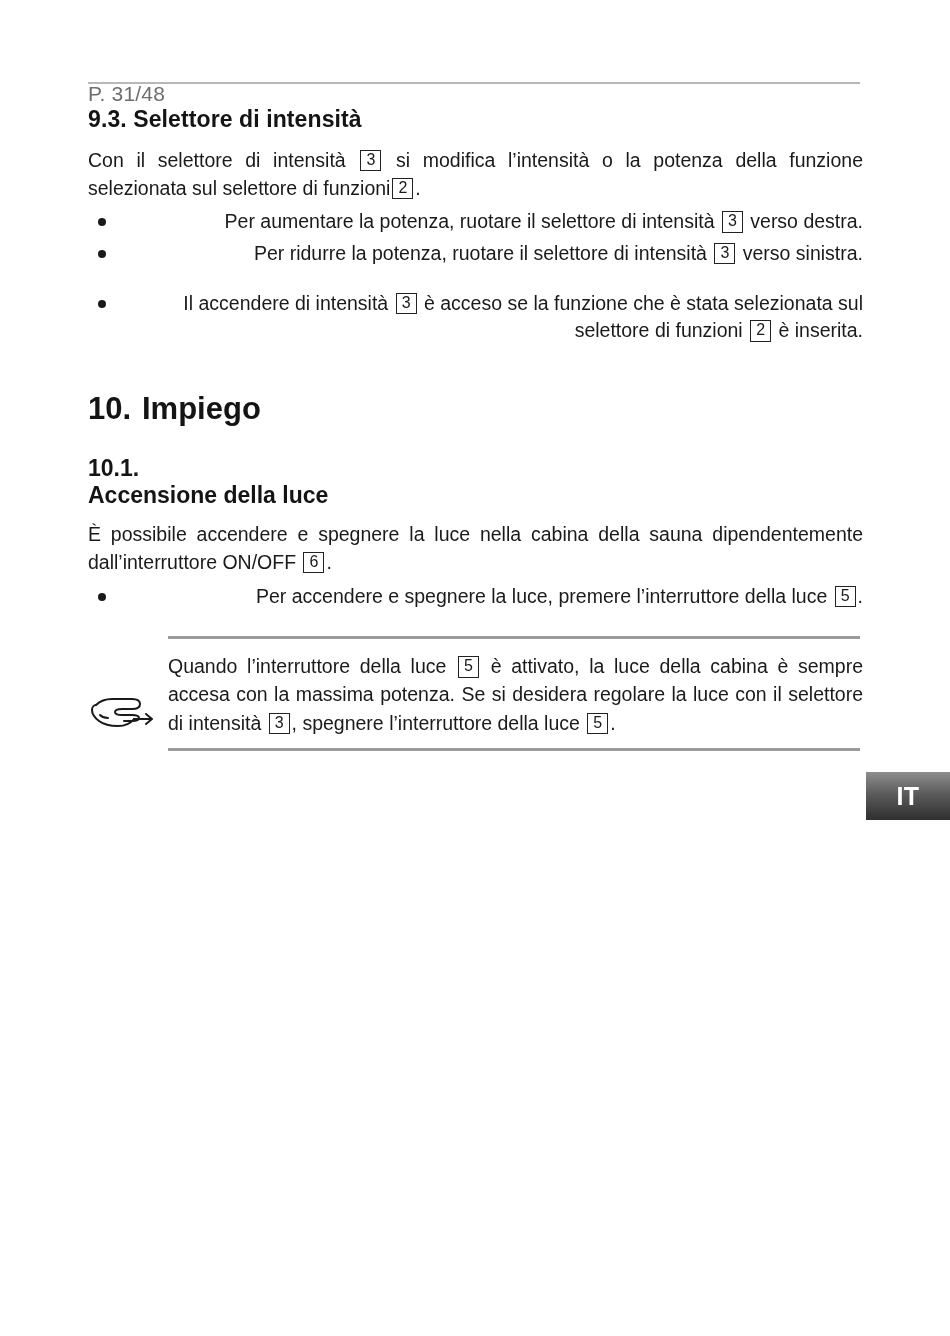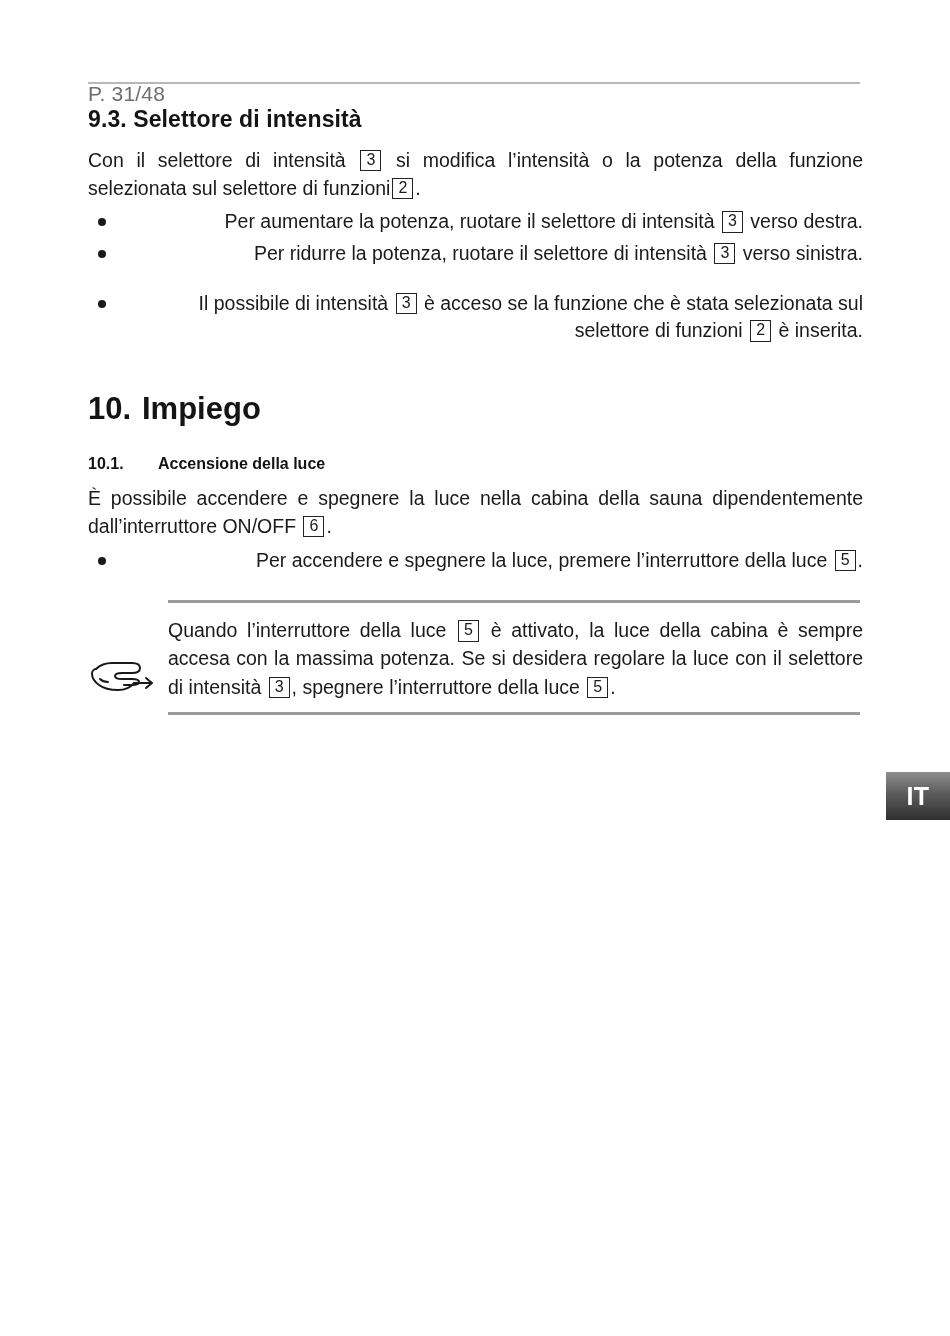--- a/index.html
+++ b/index.html
@@ -66,25 +66,26 @@
   h1.chapter-heading {
     font-size: 31px;
     font-weight: bold;
     margin: 0 0 8px 0;
     color: #141414;
     display: flex;
   }
   h1.chapter-heading .num { width: 54px; flex: none; }
 
   h2.section-heading {
-    font-size: 16px;
+    font-size: 23px;
     font-weight: bold;
     margin: 0 0 12px 0;
     color: #141414;
     display: flex;
+    flex-direction: column;
   }
   h2.section-heading .num { width: 70px; flex: none; }
 
   p.para {
     font-size: 19.5px;
     line-height: 1.42;
     margin: 0 0 6px 0;
     color: #1a1a1a;
     text-align: justify;
     text-justify: inter-word;
@@ -162,21 +163,21 @@
     line-height: 1.45;
     text-align: justify;
     color: #1a1a1a;
   }
 
   
   .lang-tab {
     position: absolute;
     top: 772px;
     right: 0;
-    width: 64px;
+    width: 84px;
     height: 48px;
     background: linear-gradient(to bottom, #8e8e8e 0%, #5c5c5c 45%, #2f2f2f 100%);
     color: #ffffff;
     font-size: 25px;
     font-weight: bold;
     display: flex;
     align-items: center;
     justify-content: center;
     letter-spacing: 0.5px;
   }
@@ -212,21 +213,21 @@
         <span class="refbox">3</span>
         <span>verso sinistra.</span>
       </li>
     </ul>
 
     <div class="spacer-sm"></div>
 
 
     <ul class="bullets">
       <li>
-        <span>Il possibile di intensità</span>
+        <span>Il accendere di intensità</span>
         <span class="refbox">3</span>
         <span>è acceso se la funzione che è stata selezionata sul selettore di funzioni</span>
         <span class="refbox">2</span>
         <span>è inserita.</span>
       </li>
     </ul>
 
     <div class="spacer-lg"></div>
 
     <h1 class="chapter-heading">

